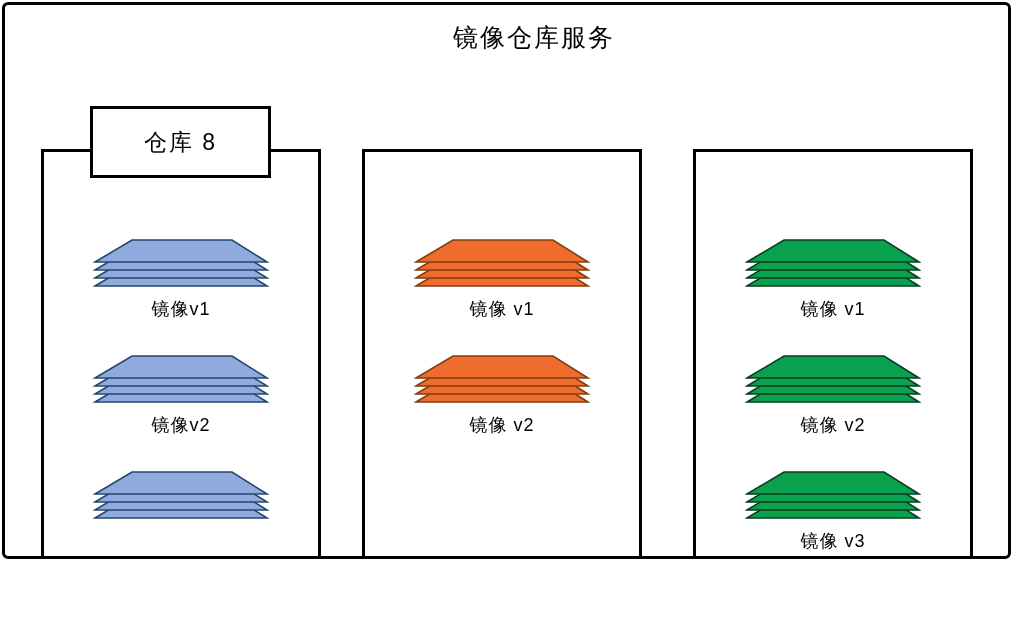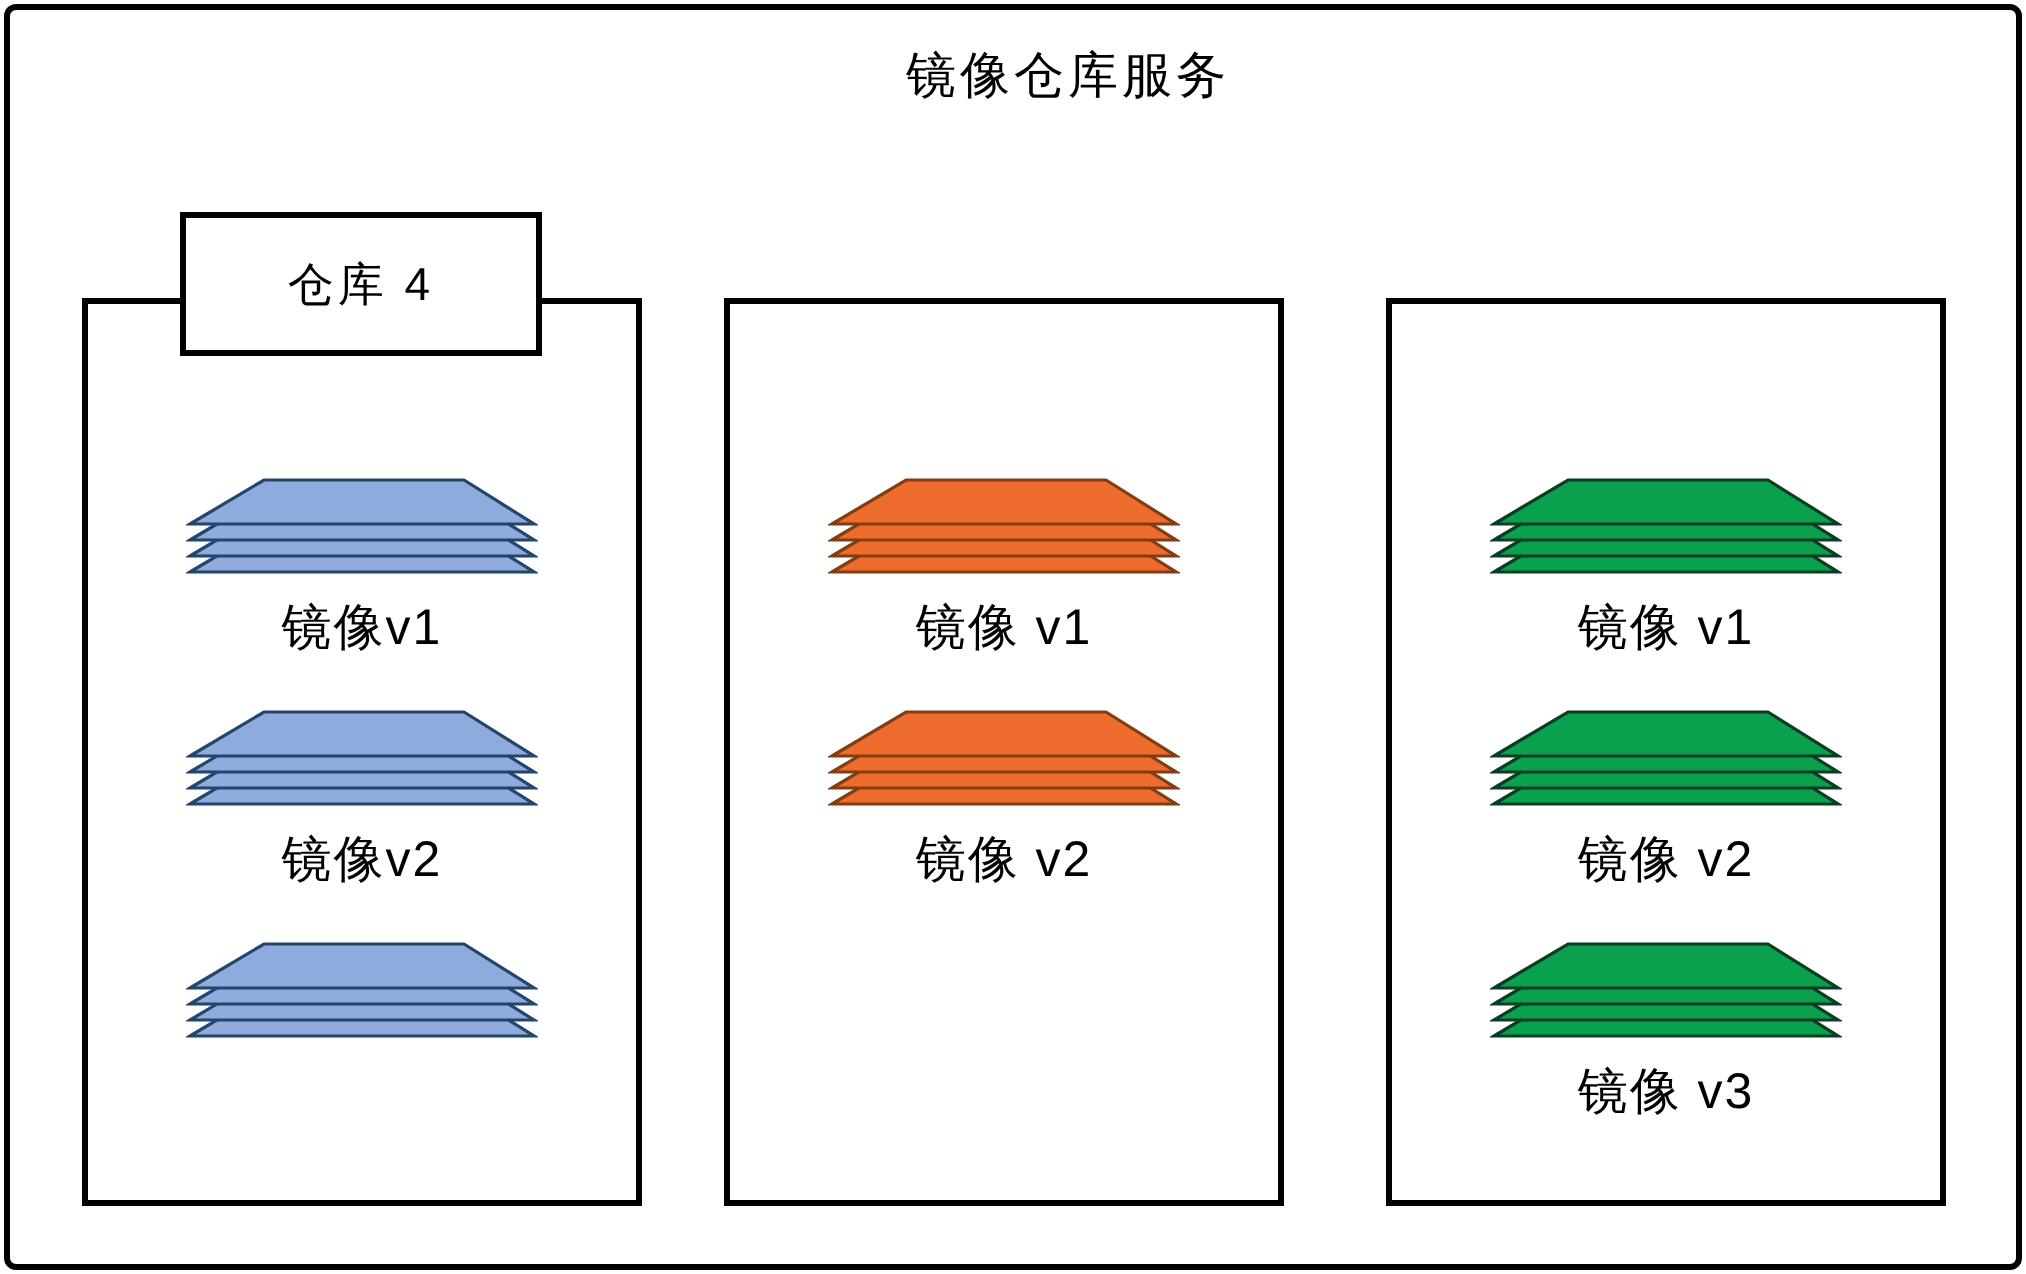--- a/index.html
+++ b/index.html
@@ -1,20 +1,20 @@
 <!DOCTYPE html>
 <html><head>
 <meta charset="utf-8">
 <style>
   html,body { margin:0; padding:0; background:#fff; }
   body { font-family:"Liberation Sans","DejaVu Sans",sans-serif; color:#000; }
 
   .canvas {
     position:relative;
-    width:1009px; height:633px;
+    width:1009px; height:557px;
     margin:2px;
     border:3px solid #000;
     border-radius:6px;
     background:#fff;
     box-sizing:border-box;
     overflow:hidden;
   }
 
   .title {
     position:absolute; top:16px; left:0; width:100%;
@@ -47,33 +47,33 @@
   .img-row { position:absolute; left:0; width:100%; text-align:center; }
   .row-1 { top:86px; }
   .row-2 { top:202px;text-align:center; }
   .row-3 { top:318px; }
 
   .stack-svg { display:block; margin:0 auto; }
   .stack-svg polygon { stroke-width:1.6; }
 
   .img-label {
     margin-top:9px;
-    font-size:25px;
+    font-size:18px;
     letter-spacing:1px;
   }
 </style>
 </head>
 <body>
 
 <div class="canvas">
 
   <div class="title">镜像仓库服务</div>
 
   <div class="repo repo-1">
-    <div class="repo-label">仓库 4</div>
+    <div class="repo-label">仓库 8</div>
 
     <div class="img-row row-1">
       <svg class="stack-svg" width="176" height="50" viewBox="0 0 176 50">
         <polygon points="2,48 39,26 139,26 174,48" fill="#8FAADC" stroke="#24456B"></polygon>
         <polygon points="2,40 39,18 139,18 174,40" fill="#8FAADC" stroke="#24456B"></polygon>
         <polygon points="2,32 39,10 139,10 174,32" fill="#8FAADC" stroke="#24456B"></polygon>
         <polygon points="2,24 39,2 139,2 174,24" fill="#8FAADC" stroke="#24456B"></polygon>
       </svg>
       <div class="img-label">镜像v1</div>
     </div>

